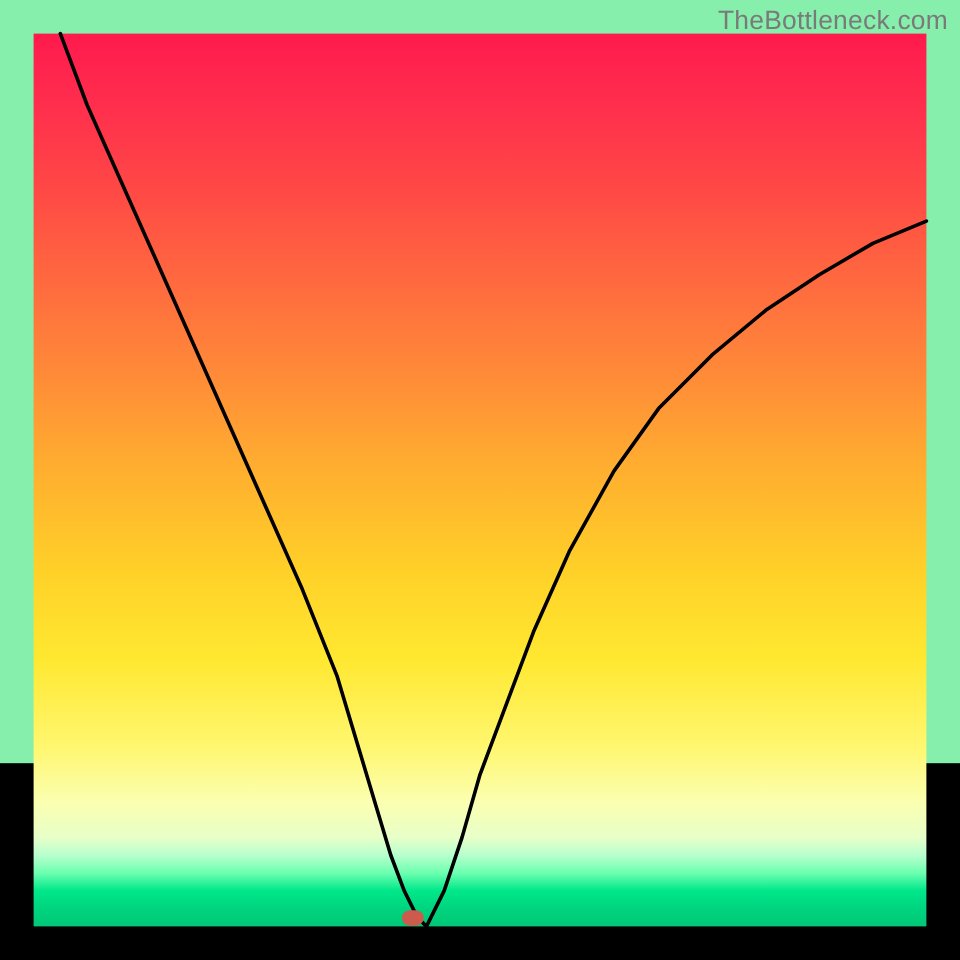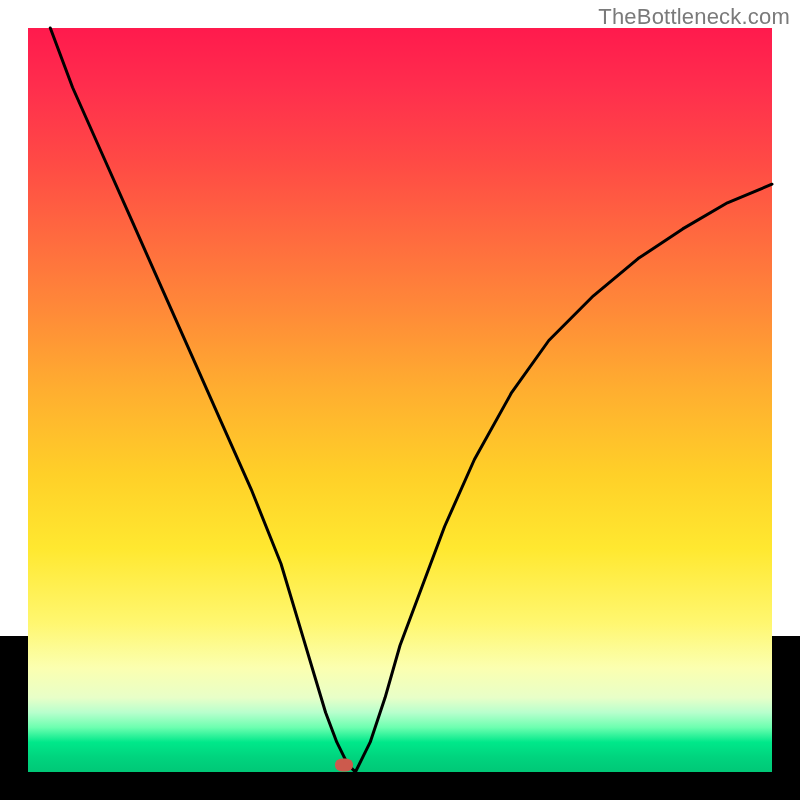--- a/index.html
+++ b/index.html
@@ -8,21 +8,21 @@
     width: 800px;
     height: 800px;
     background: #000;
     overflow: hidden;
     font-family: Arial, Helvetica, sans-serif;
   }
   .frame {
     position: relative;
     width: 800px;
     height: 636px;
-    background: #ffffff;
+    background: #86efac;
   }
   .plot-area {
     position: absolute;
     left: 28px;
     top: 28px;
     width: 744px;
     height: 744px;
     
     background: linear-gradient(to bottom,
       #ff1a4d 0%,

